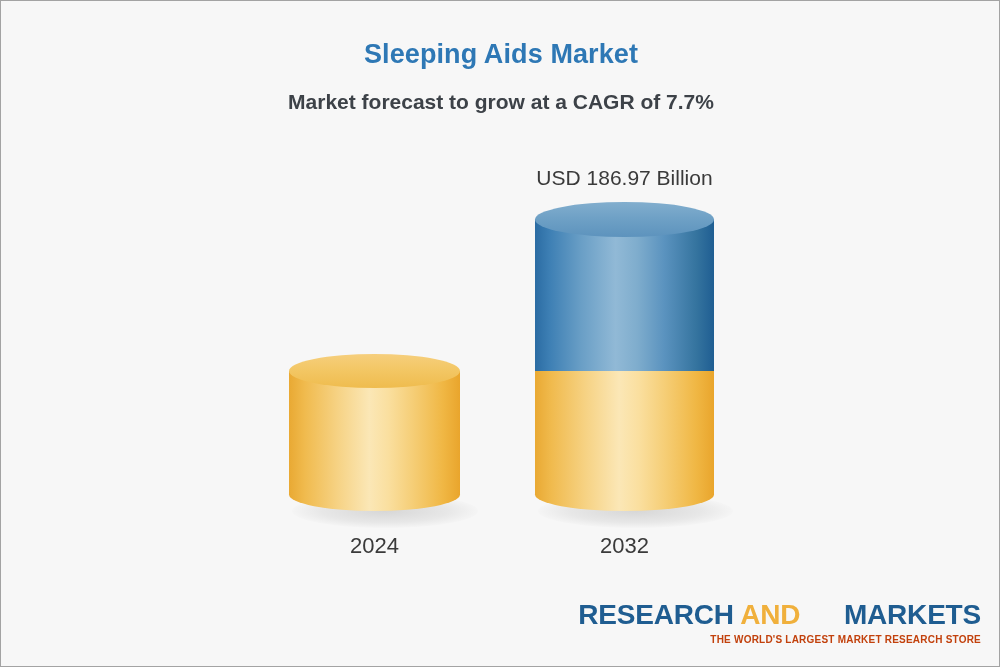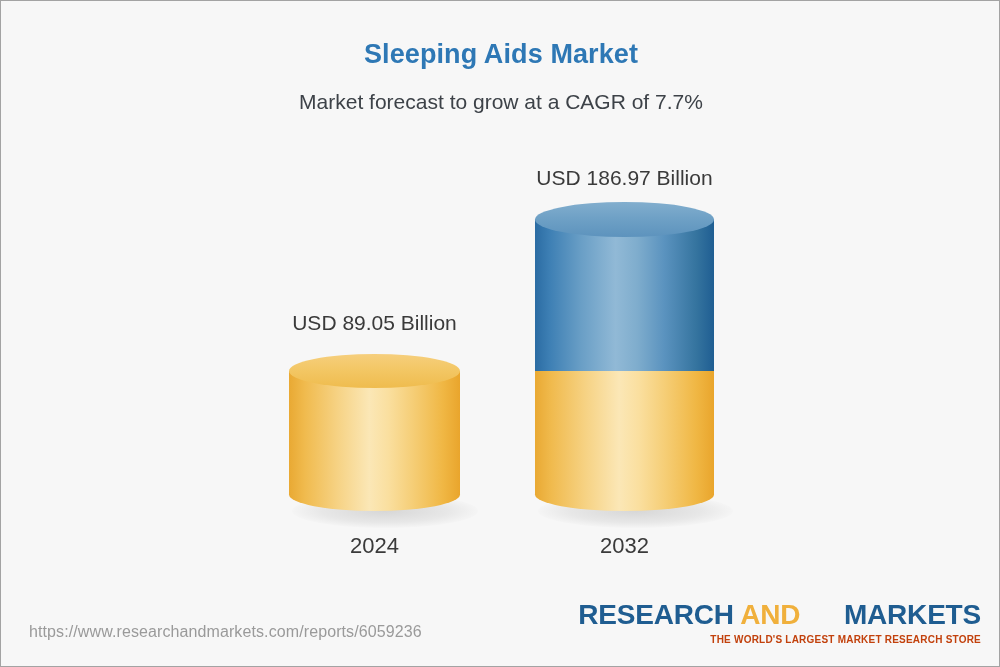--- a/index.html
+++ b/index.html
@@ -36,21 +36,21 @@
     color: #2e78b5;
     letter-spacing: 0.1px;
   }
   .chart-subtitle {
     position: absolute;
     left: 0;
     top: 89px;
     width: 1000px;
     text-align: center;
     font-size: 21px;
-    font-weight: normal;
+    font-weight: bold;
     color: #3d4248;
   }
 
   
   .plot {
     position: absolute;
     left: 0;
     top: 0;
     width: 1000px;
     height: 667px;
@@ -228,28 +228,26 @@
 
       <div class="cyl-body cyl-blue-body" style="left:534px; top:218px; width:179px; height:157px;"></div>
 
       <div class="cyl-body cyl-yellow-body" style="left:534px; top:370px; width:179px; height:124px;"></div>
 
       <div class="cyl-bottom bottom-yellow" style="left:534px; top:477px; width:179px; height:33px;"></div>
 
       <div class="cyl-cap cap-blue" style="left:534px; top:201px; width:179px; height:35px;"></div>
     </div>
 
-    <div class="value-label v2024">USD 89.05 Billion</div>
     <div class="value-label v2034">USD 186.97 Billion</div>
 
     <div class="cat-label c2024">2024</div>
     <div class="cat-label c2034">2032</div>
   </div>
 
-  <div class="footer-url">https://www.researchandmarkets.com/reports/6059236</div>
 
   <div class="logo">
     <div class="logo-main">
       <span class="lg-blue">RESEARCH</span><span> </span><span class="lg-amber">AND</span><span> </span><span class="lg-blue">MARKETS</span>
     </div>
     <div class="logo-tag">THE WORLD'S LARGEST MARKET RESEARCH STORE</div>
   </div>
 
 </div>
 

